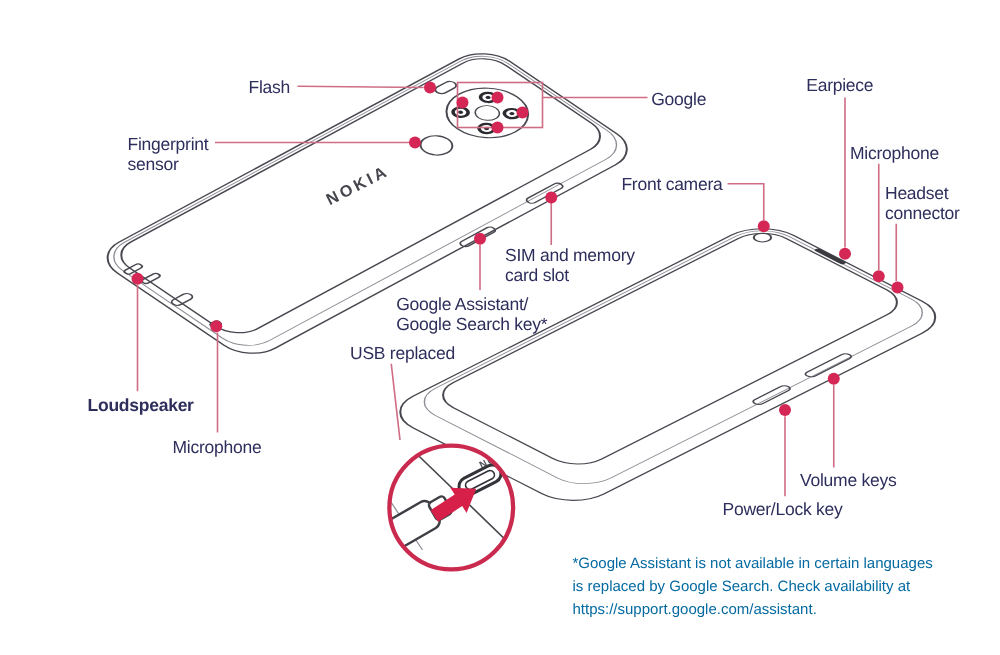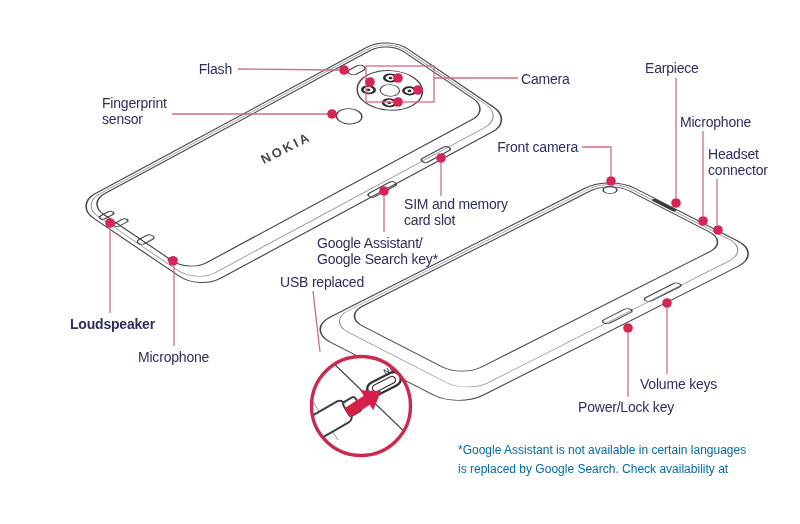--- a/index.html
+++ b/index.html
@@ -126,26 +126,26 @@
       <circle cx="676" cy="203" r="4.8"></circle>
       <circle cx="703" cy="221" r="4.8"></circle>
       <circle cx="718" cy="230" r="4.8"></circle>
       <circle cx="667" cy="303" r="4.8"></circle>
       <circle cx="628" cy="328" r="4.8"></circle>
     </g>
   </svg>
 
   <div class="lbl r" style="left:150px;top:61px;width:82px;">Flash</div>
 
-  <div class="lbl" style="left:102px;top:95px;">
+  <div class="lbl" style="left:102px;top:107px;">
     <div>Fingerprint</div>
     <div>sensor</div>
   </div>
 
-  <div class="lbl" style="left:521px;top:71px;">Camera</div>
+  <div class="lbl" style="left:521px;top:71px;">Google</div>
 
   <div class="lbl" style="left:645px;top:60px;">Earpiece</div>
 
   <div class="lbl" style="left:680px;top:114px;">Microphone</div>
 
   <div class="lbl" style="left:708px;top:146px;">
     <div>Headset</div>
     <div>connector</div>
   </div>
 
@@ -167,15 +167,16 @@
 
   <div class="lbl" style="left:138px;top:349px;">Microphone</div>
 
   <div class="lbl" style="left:640px;top:376px;">Volume keys</div>
 
   <div class="lbl" style="left:578px;top:399px;">Power/Lock key</div>
 
   <div class="footnote" style="left:458px;top:441px;">
     <div>*Google Assistant is not available in certain languages</div>
     <div>is replaced by Google Search. Check availability at</div>
+    <div>https://support.google.com/assistant.</div>
   </div>
 
 </div>
 
 </body></html>

